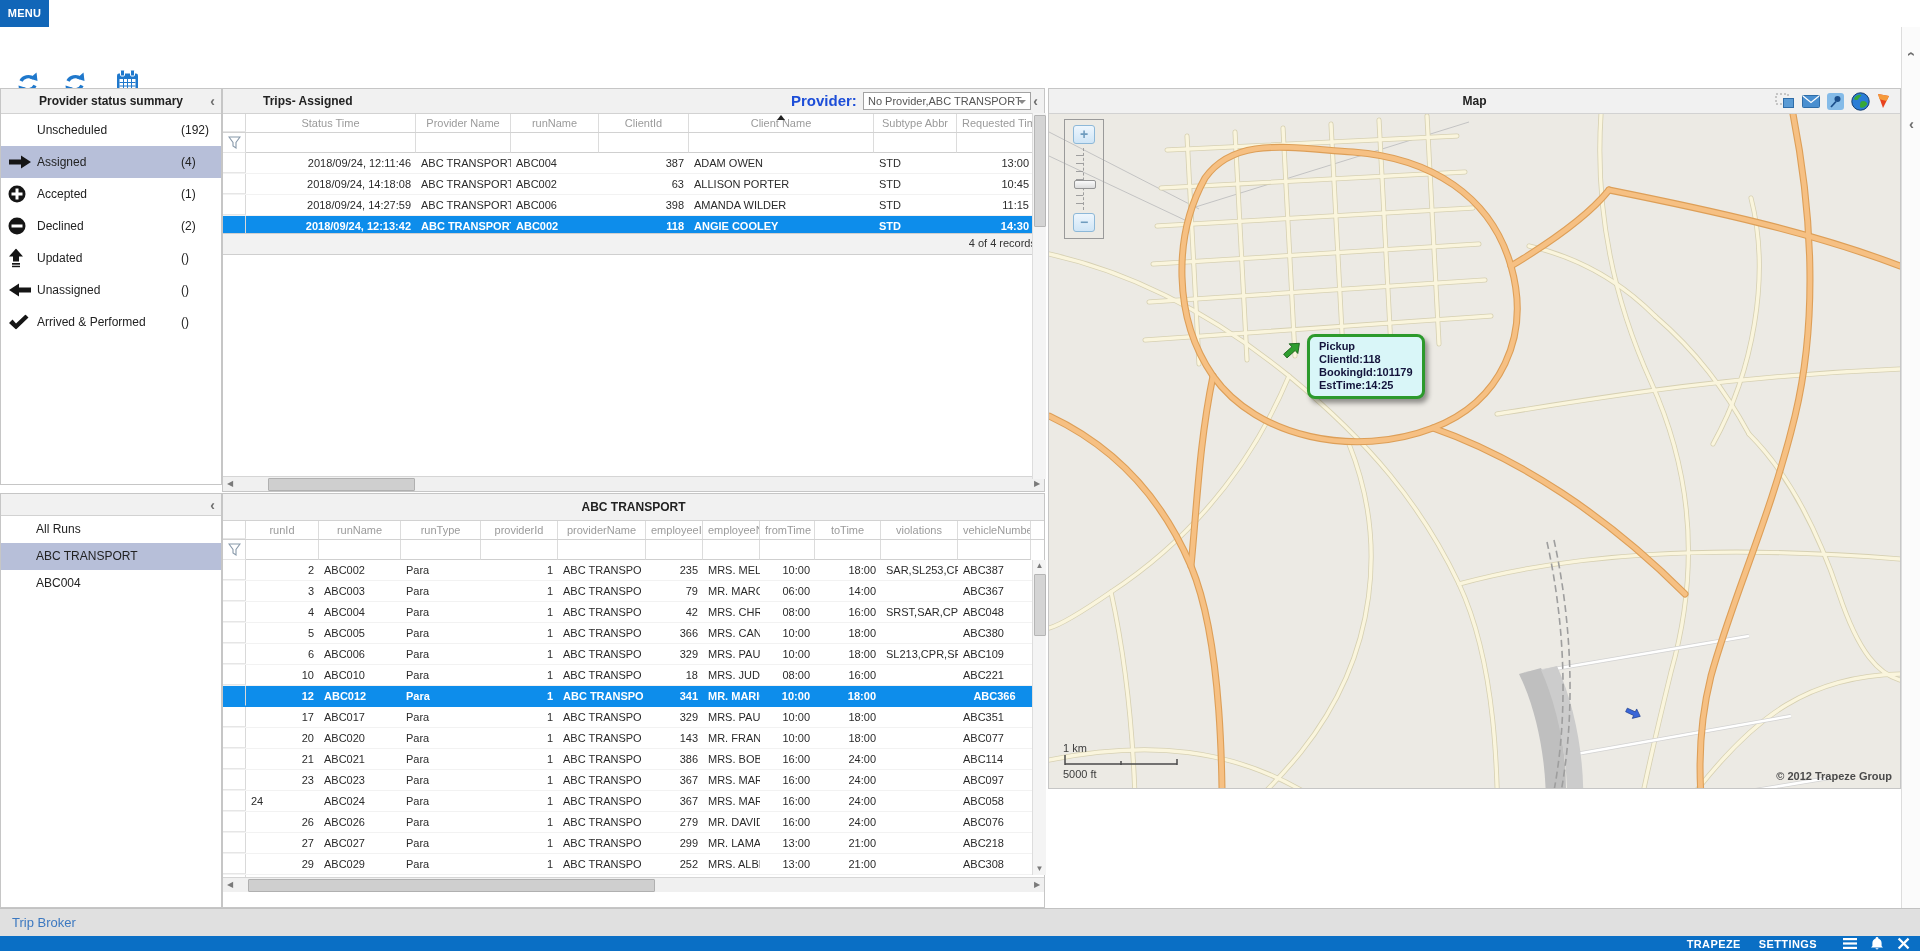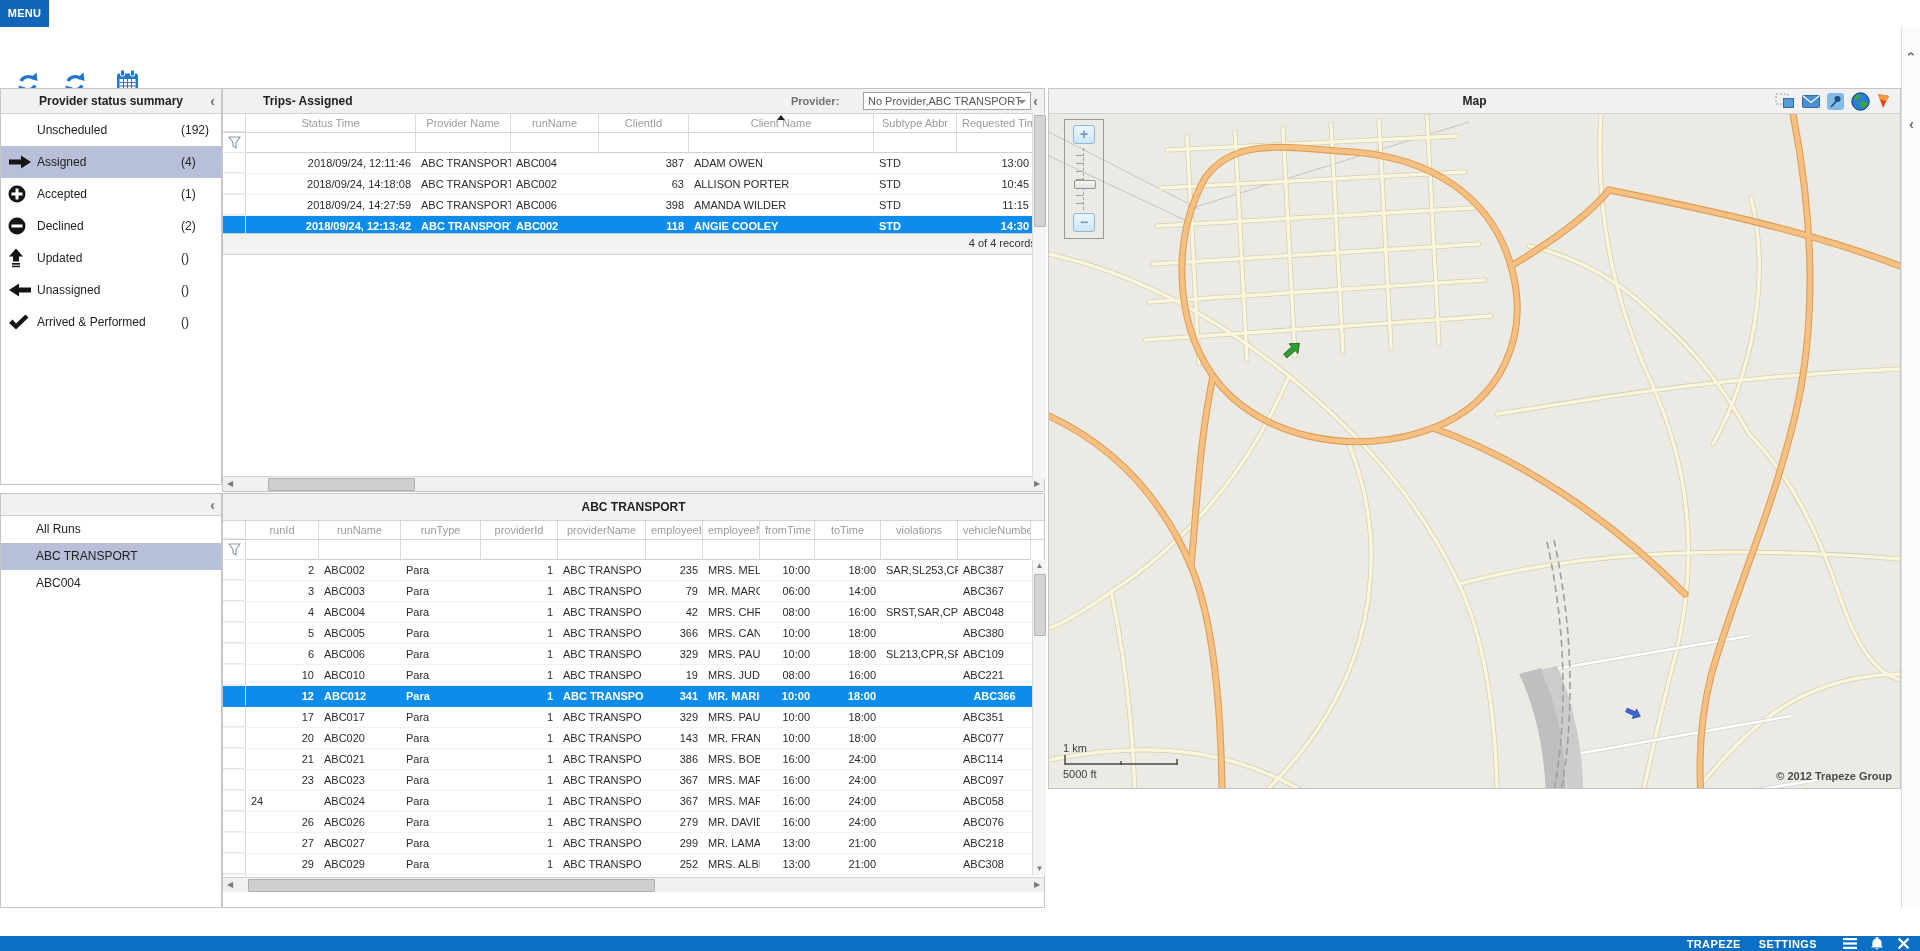--- a/index.html
+++ b/index.html
@@ -67,21 +67,21 @@
   
   .hscroll{flex:none;height:14px;background:#f0f0f0;border-top:1px solid #d5d5d5;position:relative;}
   .hscroll .arr{position:absolute;top:0;width:14px;height:13px;color:#7a7a7a;font-size:8px;text-align:center;line-height:14px;cursor:pointer;}
   .hscroll .arr.left{left:0;} .hscroll .arr.right{right:0;}
   .hthumb{position:absolute;top:1px;height:11px;background:#cfcfcf;border:1px solid #b0b0b0;border-radius:1px;cursor:pointer;}
   .vscroll{position:absolute;width:13px;background:#f4f4f4;border-left:1px solid #ddd;z-index:5;}
   .vthumb{position:absolute;left:1px;width:10px;background:#d4d4d4;border:1px solid #b5b5b5;border-radius:1px;cursor:pointer;}
   .vscroll .arr{position:absolute;left:0;width:13px;height:12px;color:#7a7a7a;font-size:8px;text-align:center;line-height:12px;cursor:pointer;}
 
   
-  .provider-label{position:absolute;left:568px;top:0;height:24px;line-height:24px;font-weight:bold;font-size:11px;color:#737373;}
+  .provider-label{position:absolute;left:568px;top:0;height:24px;line-height:24px;font-weight:bold;font-size:15px;color:#1d4ed8;}
   .provider-combo{position:absolute;left:640px;top:3px;width:168px;height:18px;box-sizing:border-box;border:1px solid #a2a2a2;background:#fff;
                   font-size:11px;font-weight:normal;color:#555;line-height:16px;padding:0 16px 0 4px;white-space:nowrap;overflow:hidden;cursor:pointer;}
   .combo-caret{position:absolute;right:4px;top:7px;width:0;height:0;border-left:4px solid transparent;border-right:4px solid transparent;border-top:4px solid #8a8a8a;}
   .trips-title-text{position:absolute;left:40px;top:0;height:24px;line-height:24px;}
 
   
   #map-panel{left:1048px;top:88px;width:853px;height:701px;}
   #map-panel .panel-title{height:24px;}
   .map-toolbar{position:absolute;right:10px;top:0;height:24px;display:flex;align-items:center;gap:7px;}
   .map-toolbar span{display:flex;cursor:pointer;}
@@ -435,21 +435,21 @@
             <div class="cell" style="width: 77px; text-align: left;">SL213,CPR,SR</div>
             <div class="cell" style="width: 73px; text-align: left;">ABC109</div>
           </div>
           <div class="g-row data">
             <div class="gut"></div>
             <div class="cell" style="width: 73px; text-align: right;">10</div>
             <div class="cell" style="width: 82px; text-align: left;">ABC010</div>
             <div class="cell" style="width: 80px; text-align: left;">Para</div>
             <div class="cell" style="width: 77px; text-align: right;">1</div>
             <div class="cell" style="width: 88px; text-align: left;">ABC TRANSPO</div>
-            <div class="cell" style="width: 57px; text-align: right;">19</div>
+            <div class="cell" style="width: 57px; text-align: right;">18</div>
             <div class="cell" style="width: 57px; text-align: left;">MRS. JUDITH F</div>
             <div class="cell" style="width: 55px; text-align: right;">08:00</div>
             <div class="cell" style="width: 66px; text-align: right;">16:00</div>
             <div class="cell" style="width: 77px; text-align: left;"></div>
             <div class="cell" style="width: 73px; text-align: left;">ABC221</div>
           </div>
           <div class="g-row data sel" style="background: rgb(13, 141, 235);">
             <div class="gut" style="background: rgb(13, 141, 235);"></div>
             <div class="cell" style="width: 73px; text-align: right;">12</div>
             <div class="cell" style="width: 82px; text-align: left;">ABC012</div>
@@ -756,32 +756,41 @@
       </svg>
 
       <div class="zoomctl">
         <div class="zoom-btn zoom-plus">+</div>
         <div class="zoom-ticks"></div>
         <div class="zoom-track"></div>
         <div class="zoom-handle"></div>
         <div class="zoom-btn zoom-minus">−</div>
       </div>
 
+      <div class="map-tooltip" style="border-color: rgb(44, 154, 44);">
+        <div>Pickup</div>
+        <div>ClientId:118</div>
+        <div>BookingId:101179</div>
+        <div>EstTime:14:25</div>
+      </div>
 
       <div class="map-scale">
         <div class="lbl">1 km</div>
         <svg width="120" height="12">
           <path d="M2 1 V11 M2 10 H114 M114 5 V11 M58 7 V11" stroke="#4a4a4a" stroke-width="1.5" fill="none"></path>
         </svg>
         <div class="lbl">5000 ft</div>
       </div>
       <div class="map-copy">© 2012 Trapeze Group</div>
     </div>
   </div>
 
+  <div class="statusbar">
+    <span class="appname">Trip Broker</span>
+  </div>
 
   <div class="bottombar" style="background: rgb(10, 111, 197);">
     <span class="bb-link">TRAPEZE</span>
     <span class="bb-link">SETTINGS</span>
     <span class="bb-icons">
         <span>
           <svg width="14" height="11" viewBox="0 0 14 11">
             <rect y="0" width="14" height="2.2" fill="#fff"></rect>
             <rect y="4.4" width="14" height="2.2" fill="#fff"></rect>
             <rect y="8.8" width="14" height="2.2" fill="#fff"></rect>

